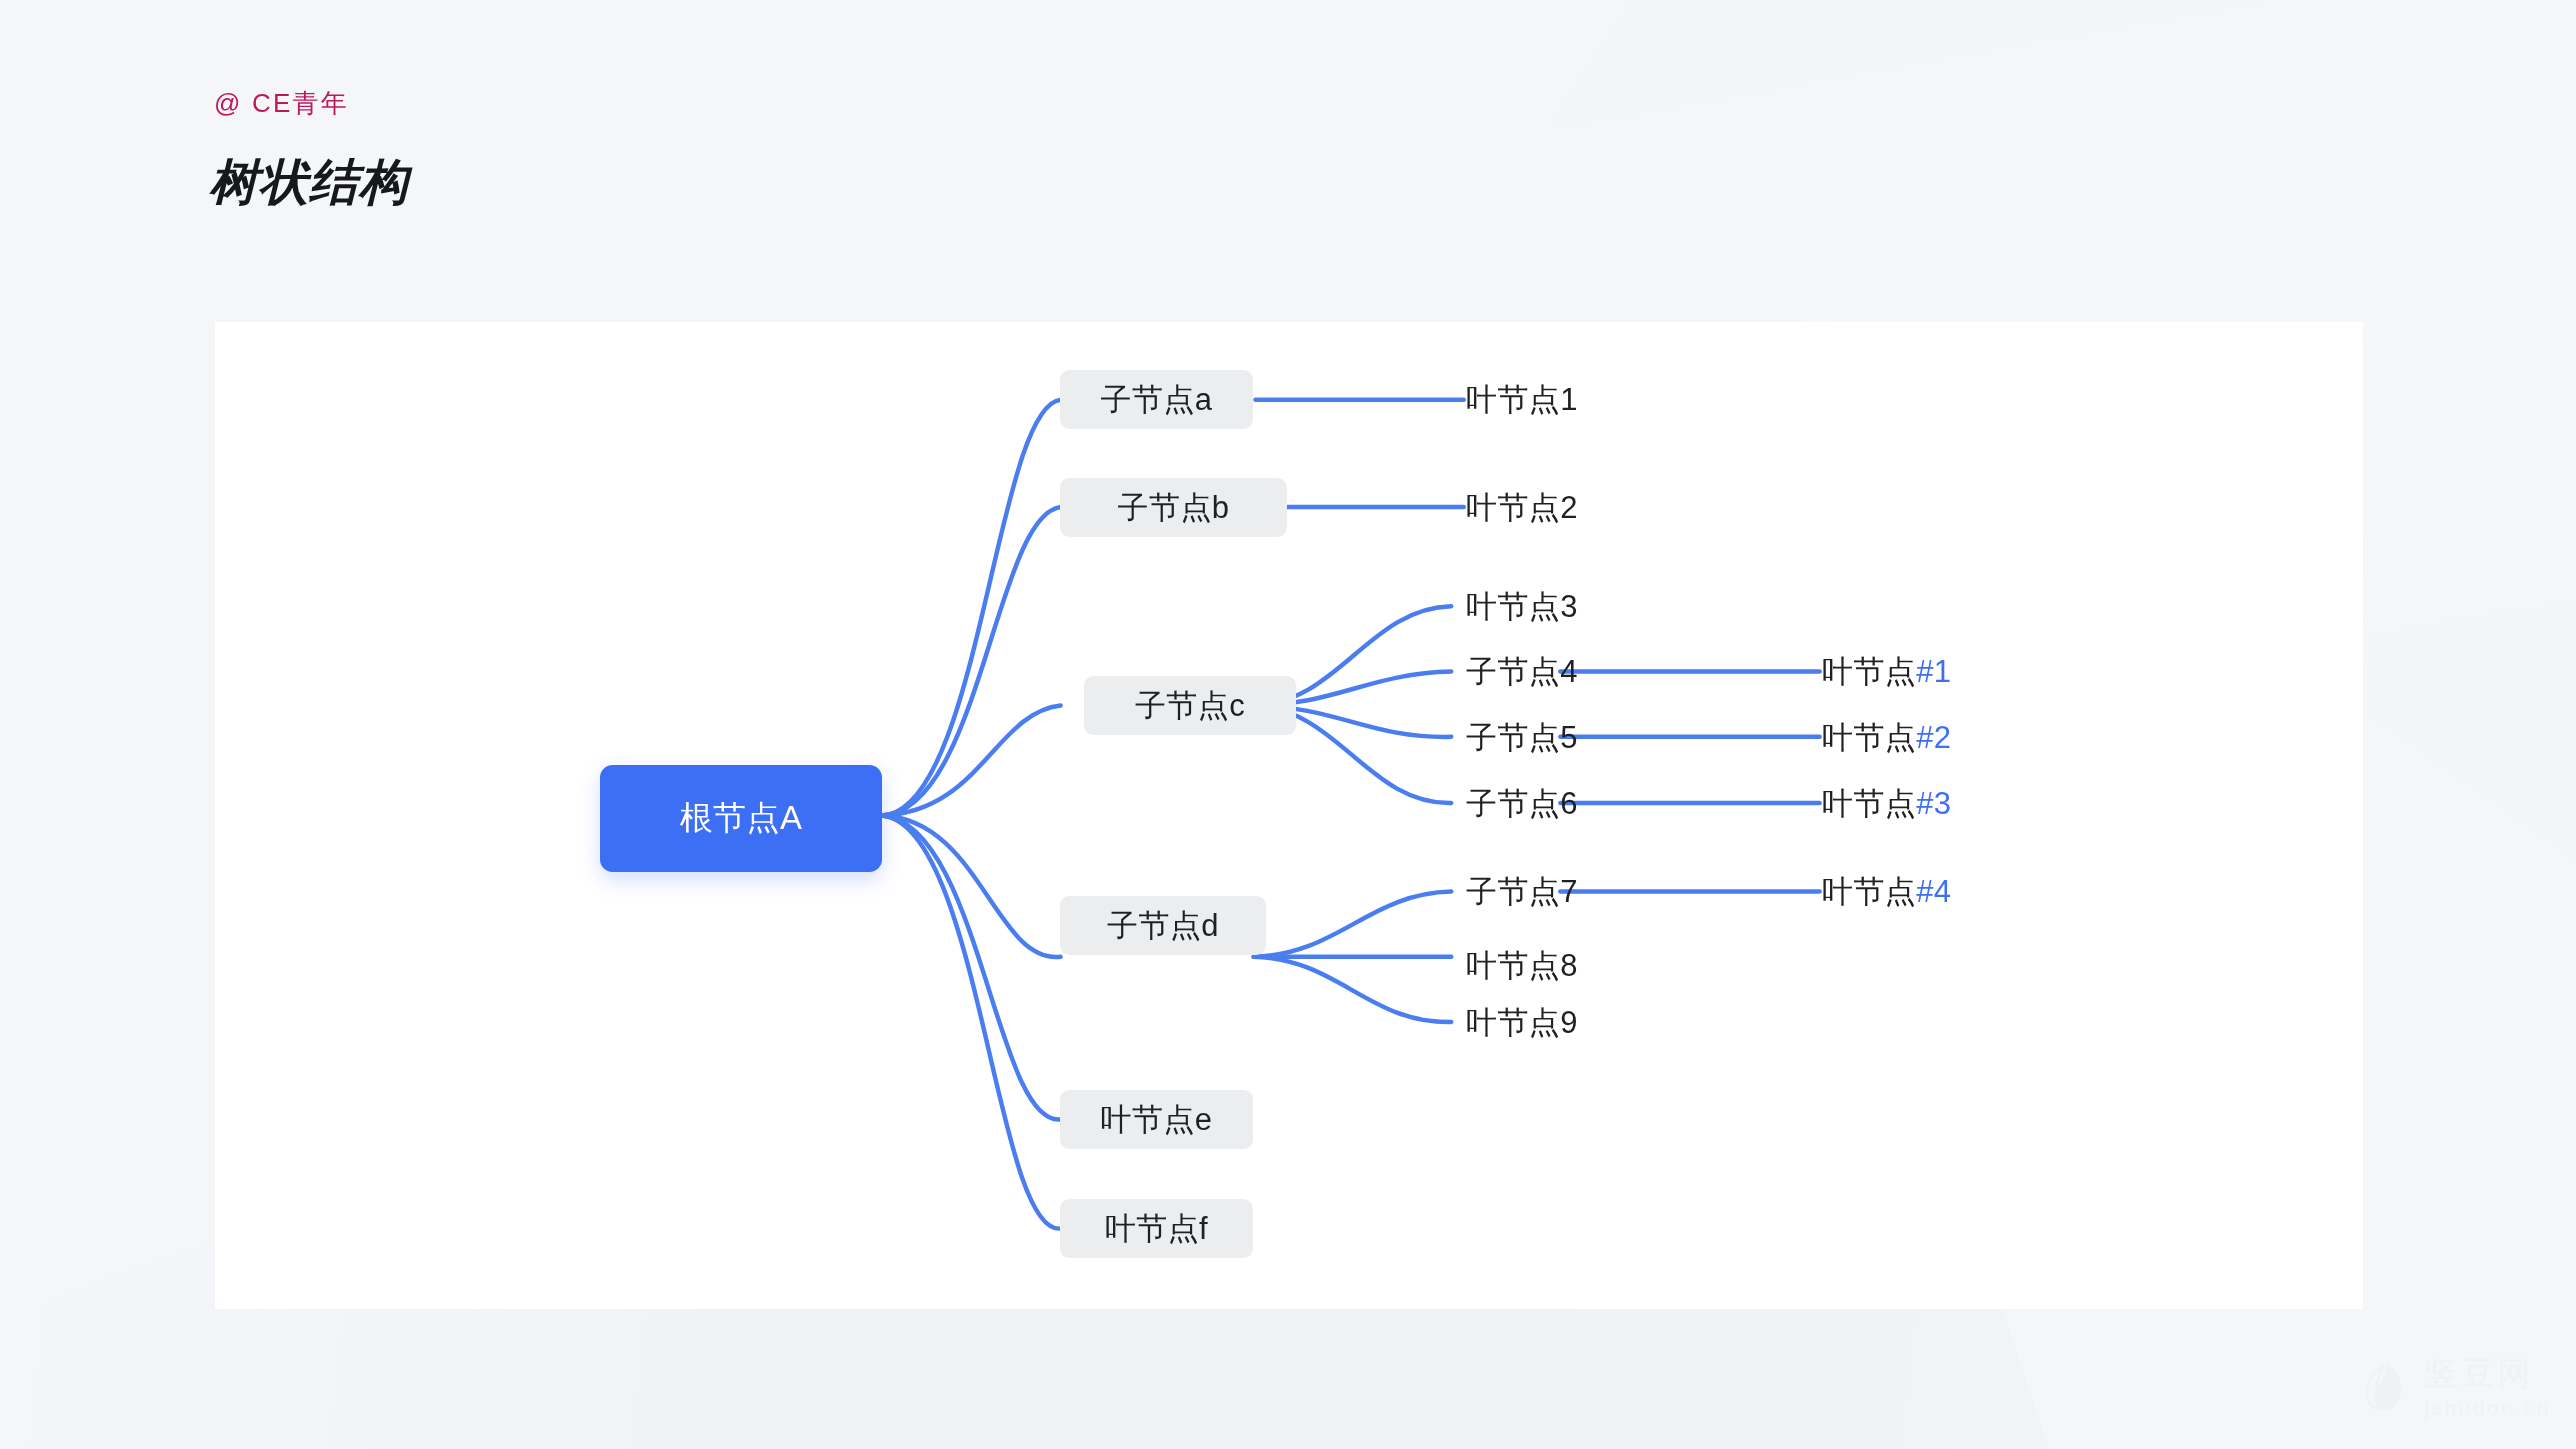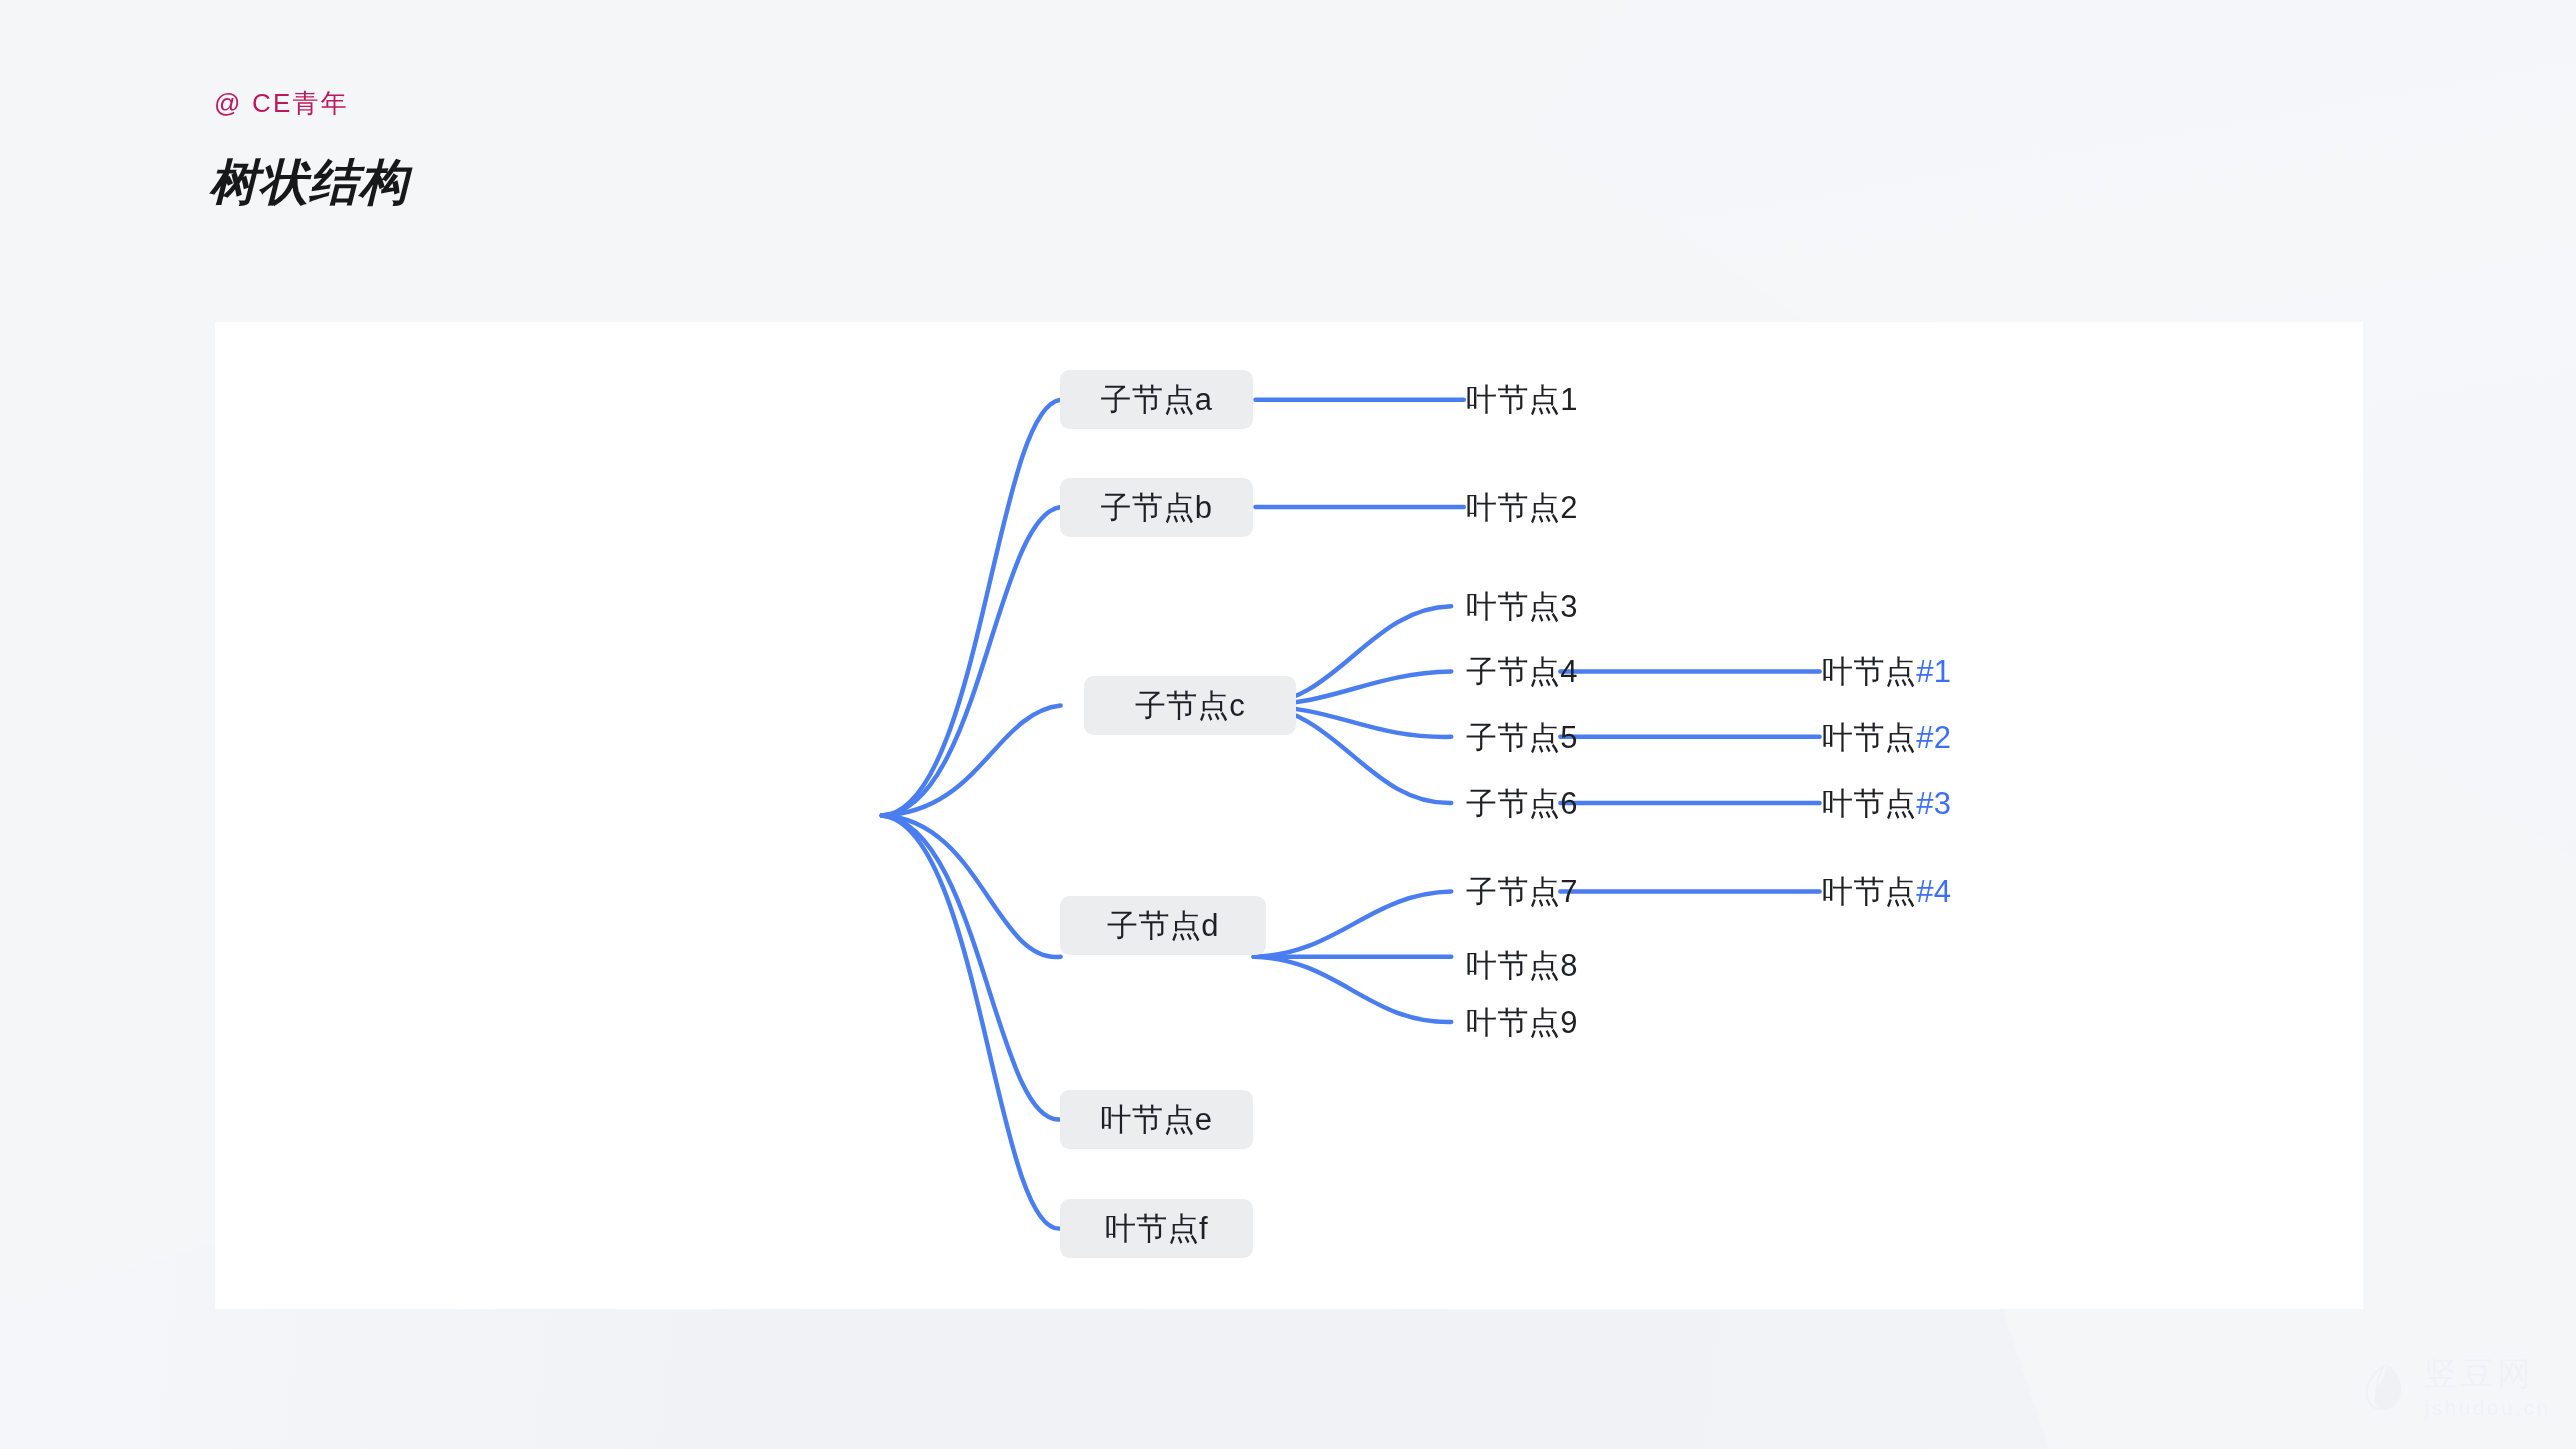--- a/index.html
+++ b/index.html
@@ -123,25 +123,28 @@
 
       <path d="M1163,87  L1396,87"></path>
       <path d="M1163,207 L1396,207"></path>
       <path d="M1504,391 L1794,391"></path>
       <path d="M1504,464 L1794,464"></path>
       <path d="M1504,538 L1794,538"></path>
       <path d="M1504,637 L1794,637"></path>
     </g>
   </svg>
 
+  <div class="node root" style="left:385px; top:443px; width:282px; height:107px;">
+    <span>根节点A</span>
+  </div>
 
   <div class="node branch" style="left:845px; top:48px; width:193px; height:59px;">
     <span>子节点a</span>
   </div>
-  <div class="node branch" style="left:845px; top:156px; width:193px; height:59px;">
+  <div class="node branch" style="left:845px; top:156px; width:227px; height:59px;">
     <span>子节点b</span>
   </div>
   <div class="node branch" style="left:869px; top:354px; width:212px; height:59px;">
     <span>子节点c</span>
   </div>
   <div class="node branch" style="left:845px; top:574px; width:206px; height:59px;">
     <span>子节点d</span>
   </div>
   <div class="node branch" style="left:845px; top:768px; width:193px; height:59px;border-radius:9px;">
     <span>叶节点e</span>

